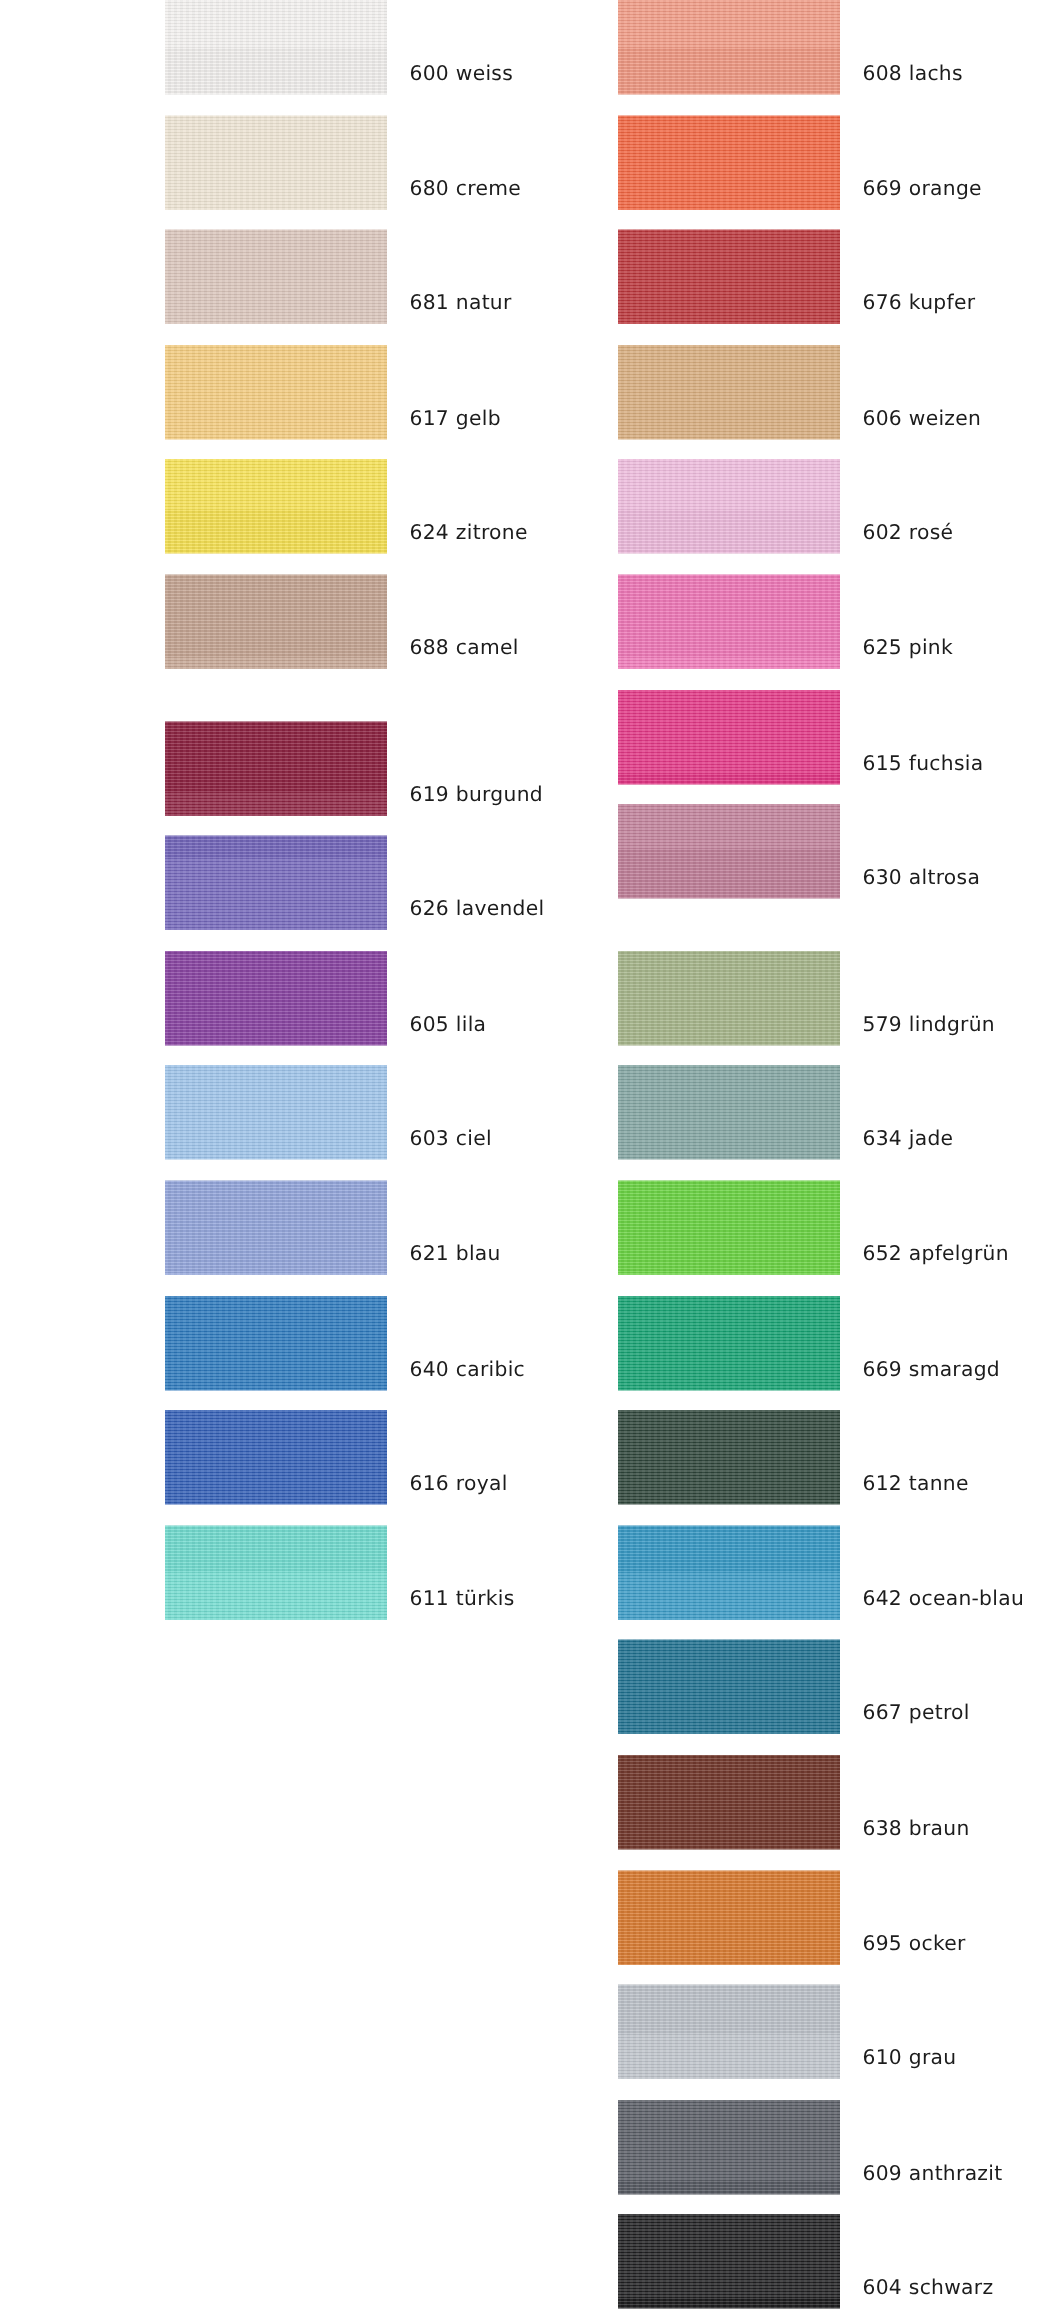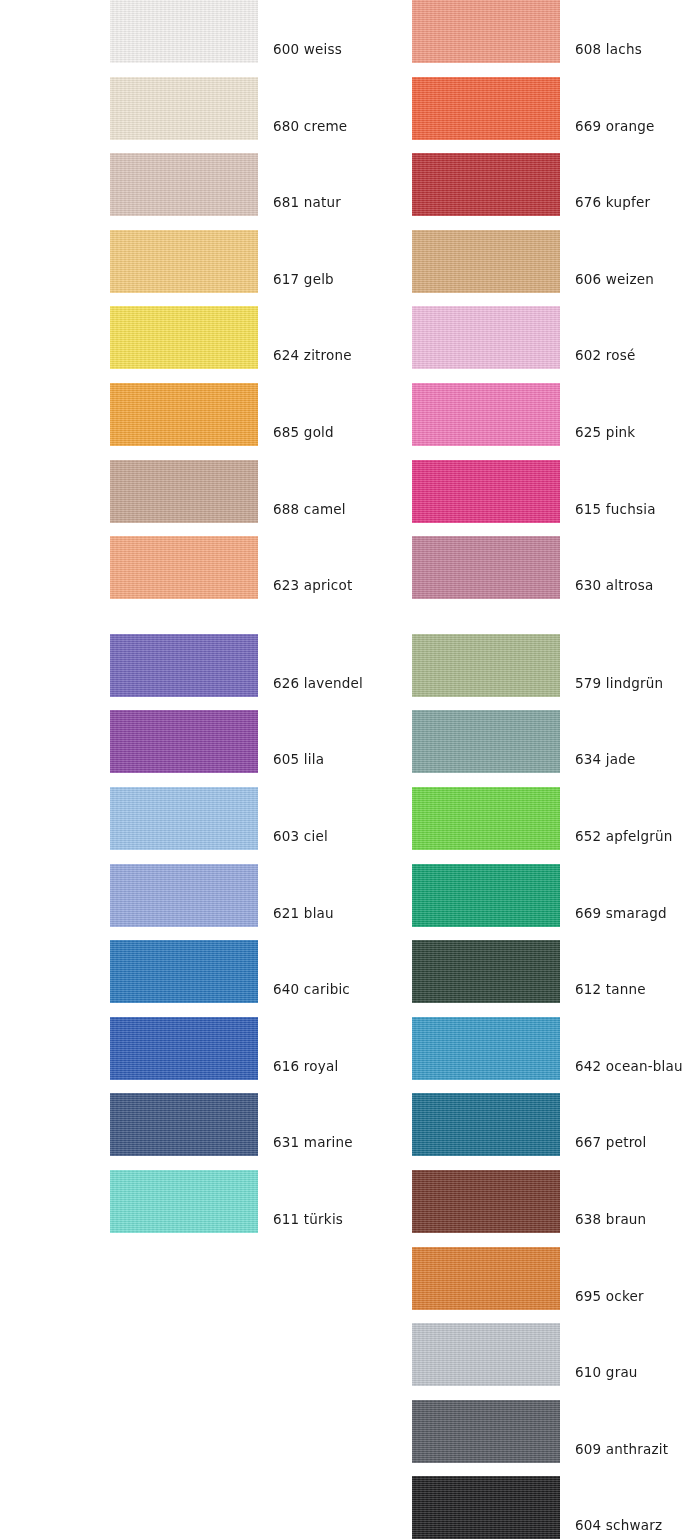--- a/index.html
+++ b/index.html
@@ -104,34 +104,30 @@
         </div>
         <div class="swatch-row">
           <div class="chip" style="background-color: rgb(242, 202, 125);"></div>
           <div class="chip-label">617 gelb</div>
         </div>
         <div class="swatch-row">
           <div class="chip" style="background-color: rgb(245, 224, 83);"></div>
           <div class="chip-label">624 zitrone</div>
         </div>
         <div class="swatch-row">
-          <div class="chip" style="background-color: rgb(242, 164, 58);"></div>
-          <div class="chip-label">685 gold</div>
-        </div>
-        <div class="swatch-row">
           <div class="chip" style="background-color: rgb(197, 165, 147);"></div>
           <div class="chip-label">688 camel</div>
         </div>
-        <div class="swatch-row">
-          <div class="chip" style="background-color: rgb(244, 167, 128);"></div>
-          <div class="chip-label">623 apricot</div>
-        </div>
       </div>
       <div class="group-gap"></div>
       <div class="group">
+        <div class="swatch-row">
+          <div class="chip" style="background-color: rgb(140, 35, 65);"></div>
+          <div class="chip-label">619 burgund</div>
+        </div>
         <div class="swatch-row">
           <div class="chip" style="background-color: rgb(115, 102, 186);"></div>
           <div class="chip-label">626 lavendel</div>
         </div>
         <div class="swatch-row">
           <div class="chip" style="background-color: rgb(138, 70, 163);"></div>
           <div class="chip-label">605 lila</div>
         </div>
         <div class="swatch-row">
           <div class="chip" style="background-color: rgb(156, 194, 232);"></div>
@@ -143,24 +139,20 @@
         </div>
         <div class="swatch-row">
           <div class="chip" style="background-color: rgb(42, 119, 187);"></div>
           <div class="chip-label">640 caribic</div>
         </div>
         <div class="swatch-row">
           <div class="chip" style="background-color: rgb(47, 92, 180);"></div>
           <div class="chip-label">616 royal</div>
         </div>
         <div class="swatch-row">
-          <div class="chip" style="background-color: rgb(60, 84, 128);"></div>
-          <div class="chip-label">631 marine</div>
-        </div>
-        <div class="swatch-row">
           <div class="chip" style="background-color: rgb(115, 220, 208);"></div>
           <div class="chip-label">611 türkis</div>
         </div>
       </div>
     </div>
     <div class="column right">
       <div class="group">
         <div class="swatch-row">
           <div class="chip" style="background-color: rgb(239, 153, 131);"></div>
           <div class="chip-label">608 lachs</div>

